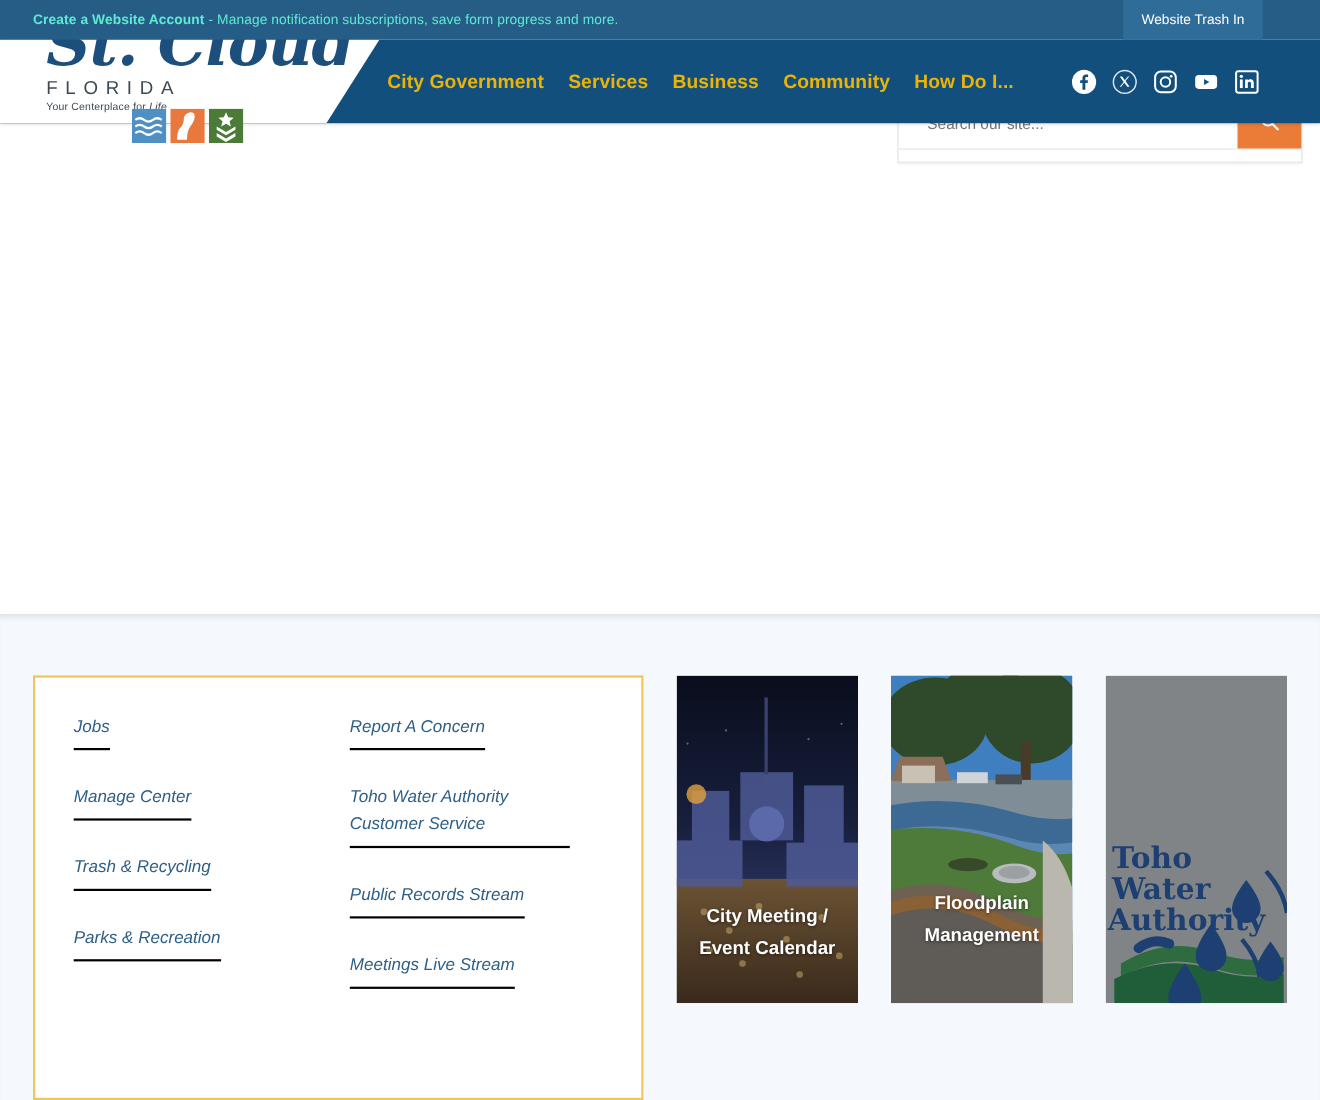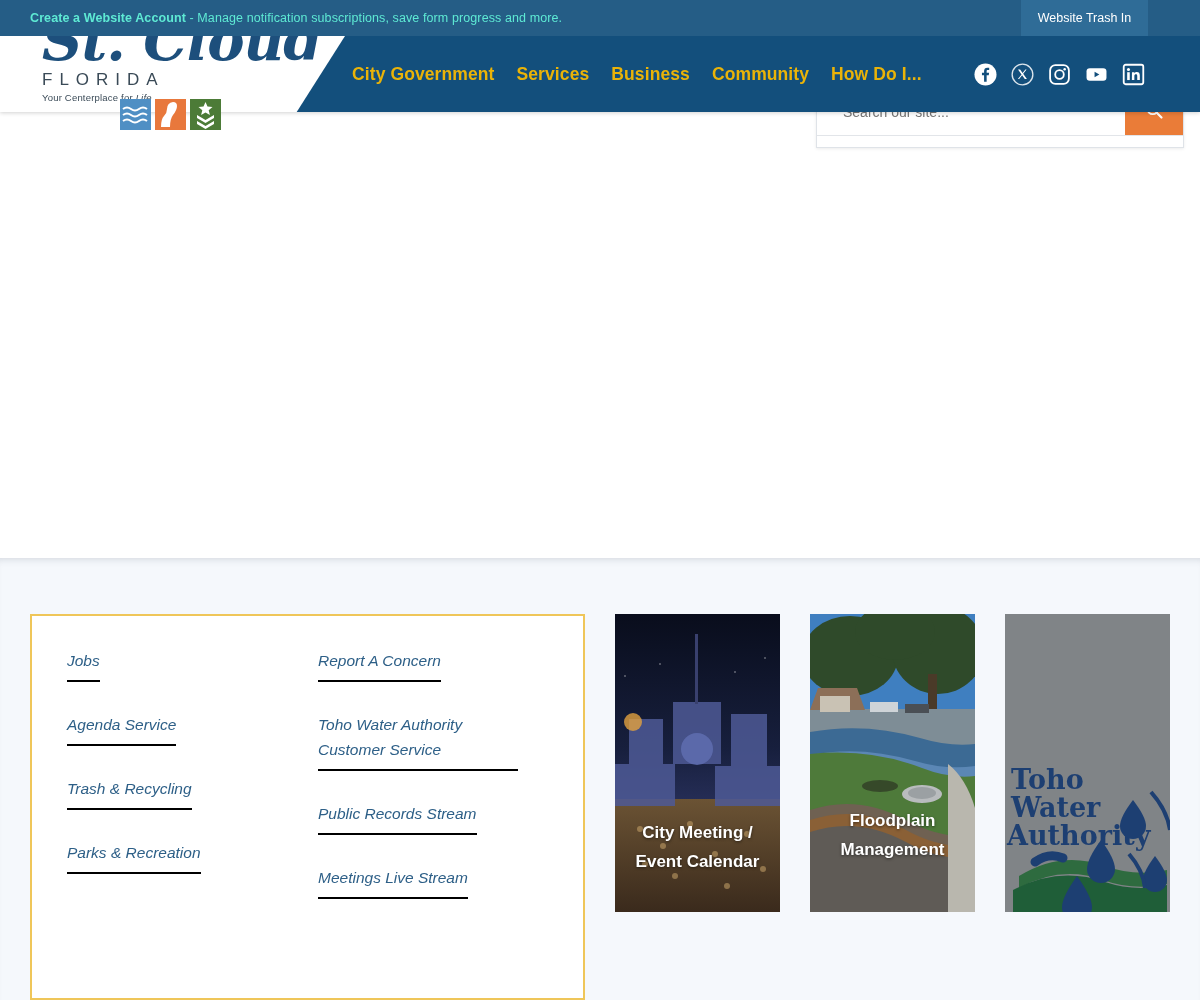--- a/index.html
+++ b/index.html
@@ -298,21 +298,21 @@
 
 <div class="content-blank"></div>
 
 <div class="lower">
 
   <div class="res-widget">
 
     <div class="res-links">
       <div class="res-col left">
         <span class="res-link">Jobs</span>
-        <span class="res-link">Agenda Service</span>
+        <span class="res-link">Manage Center</span>
         <span class="res-link">Trash &amp; Recycling</span>
         <span class="res-link">Parks &amp; Recreation</span>
       </div>
       <div class="res-col right">
         <span class="res-link">Report A Concern</span>
         <span class="res-link">Toho Water Authority Customer Service</span>
         <span class="res-link">Public Records Stream</span>
         <span class="res-link">Meetings Live Stream</span>
       </div>
     </div>

